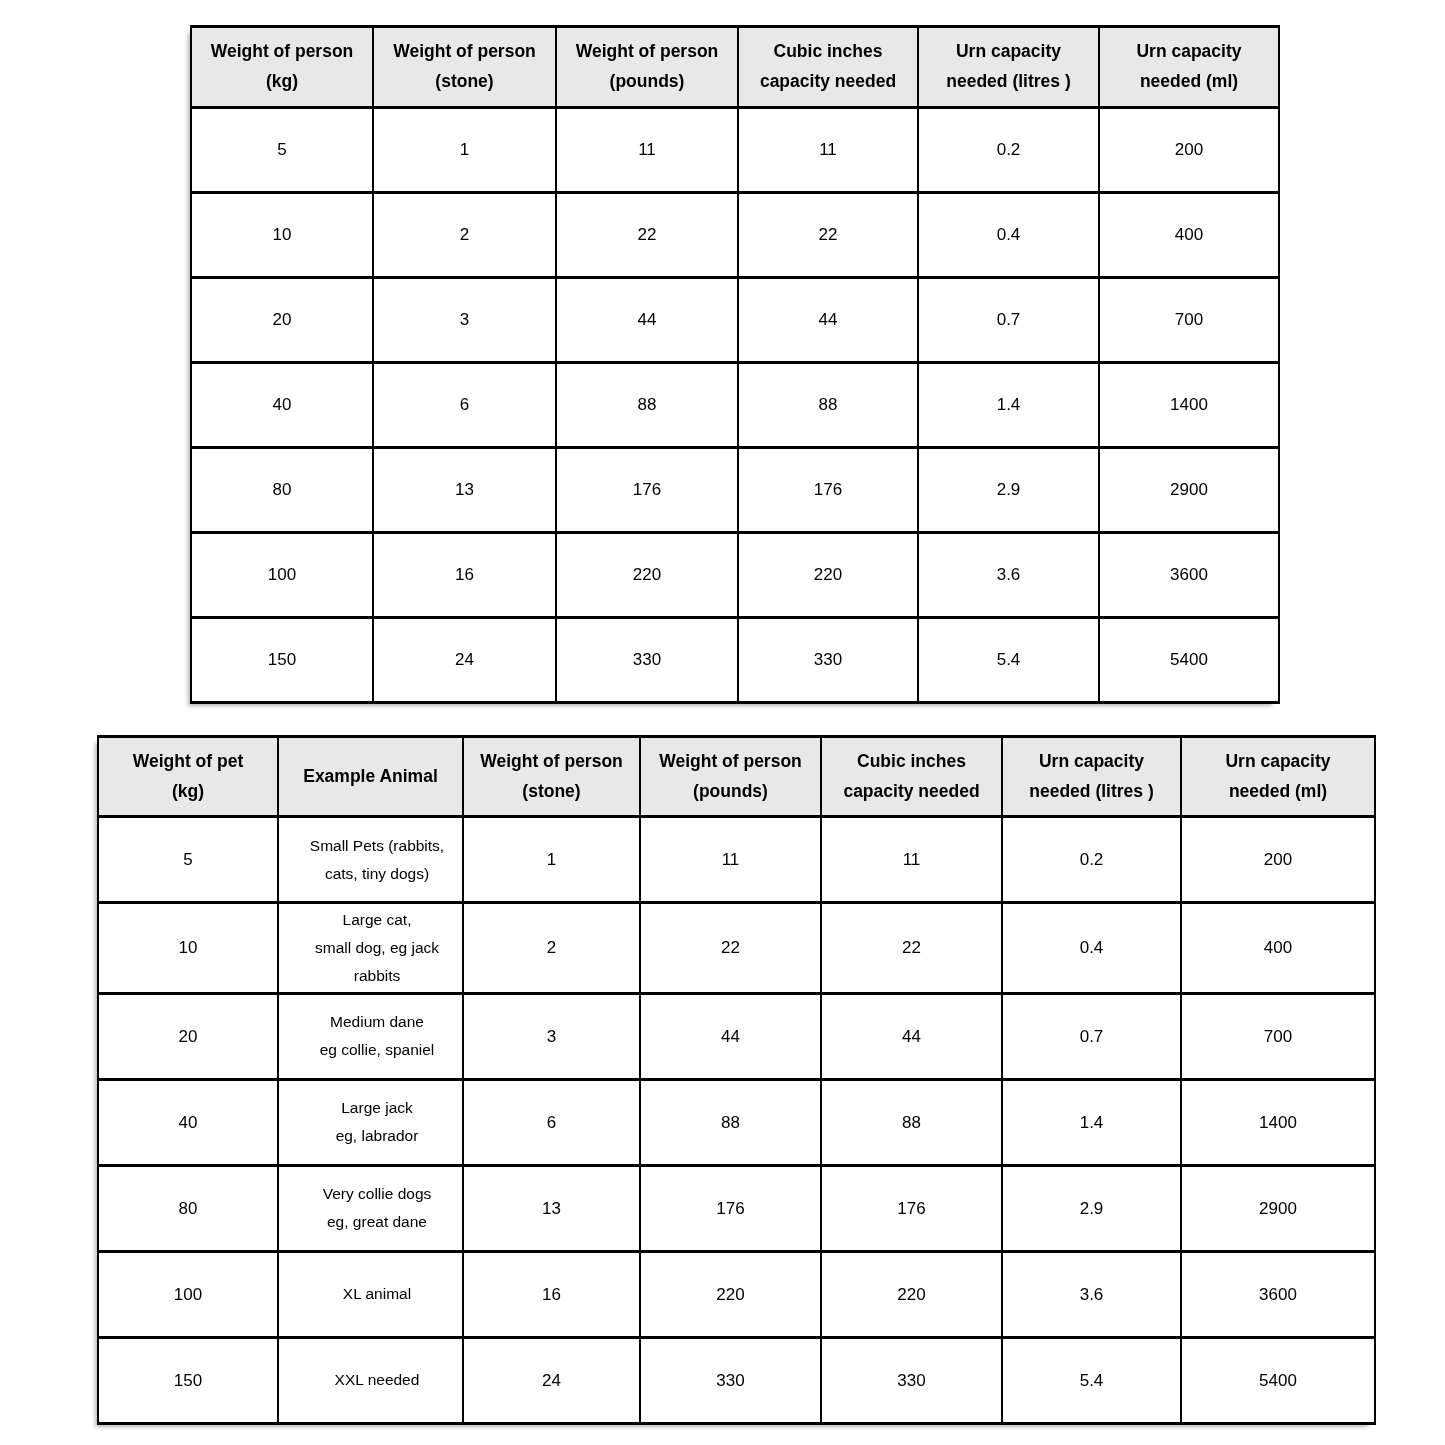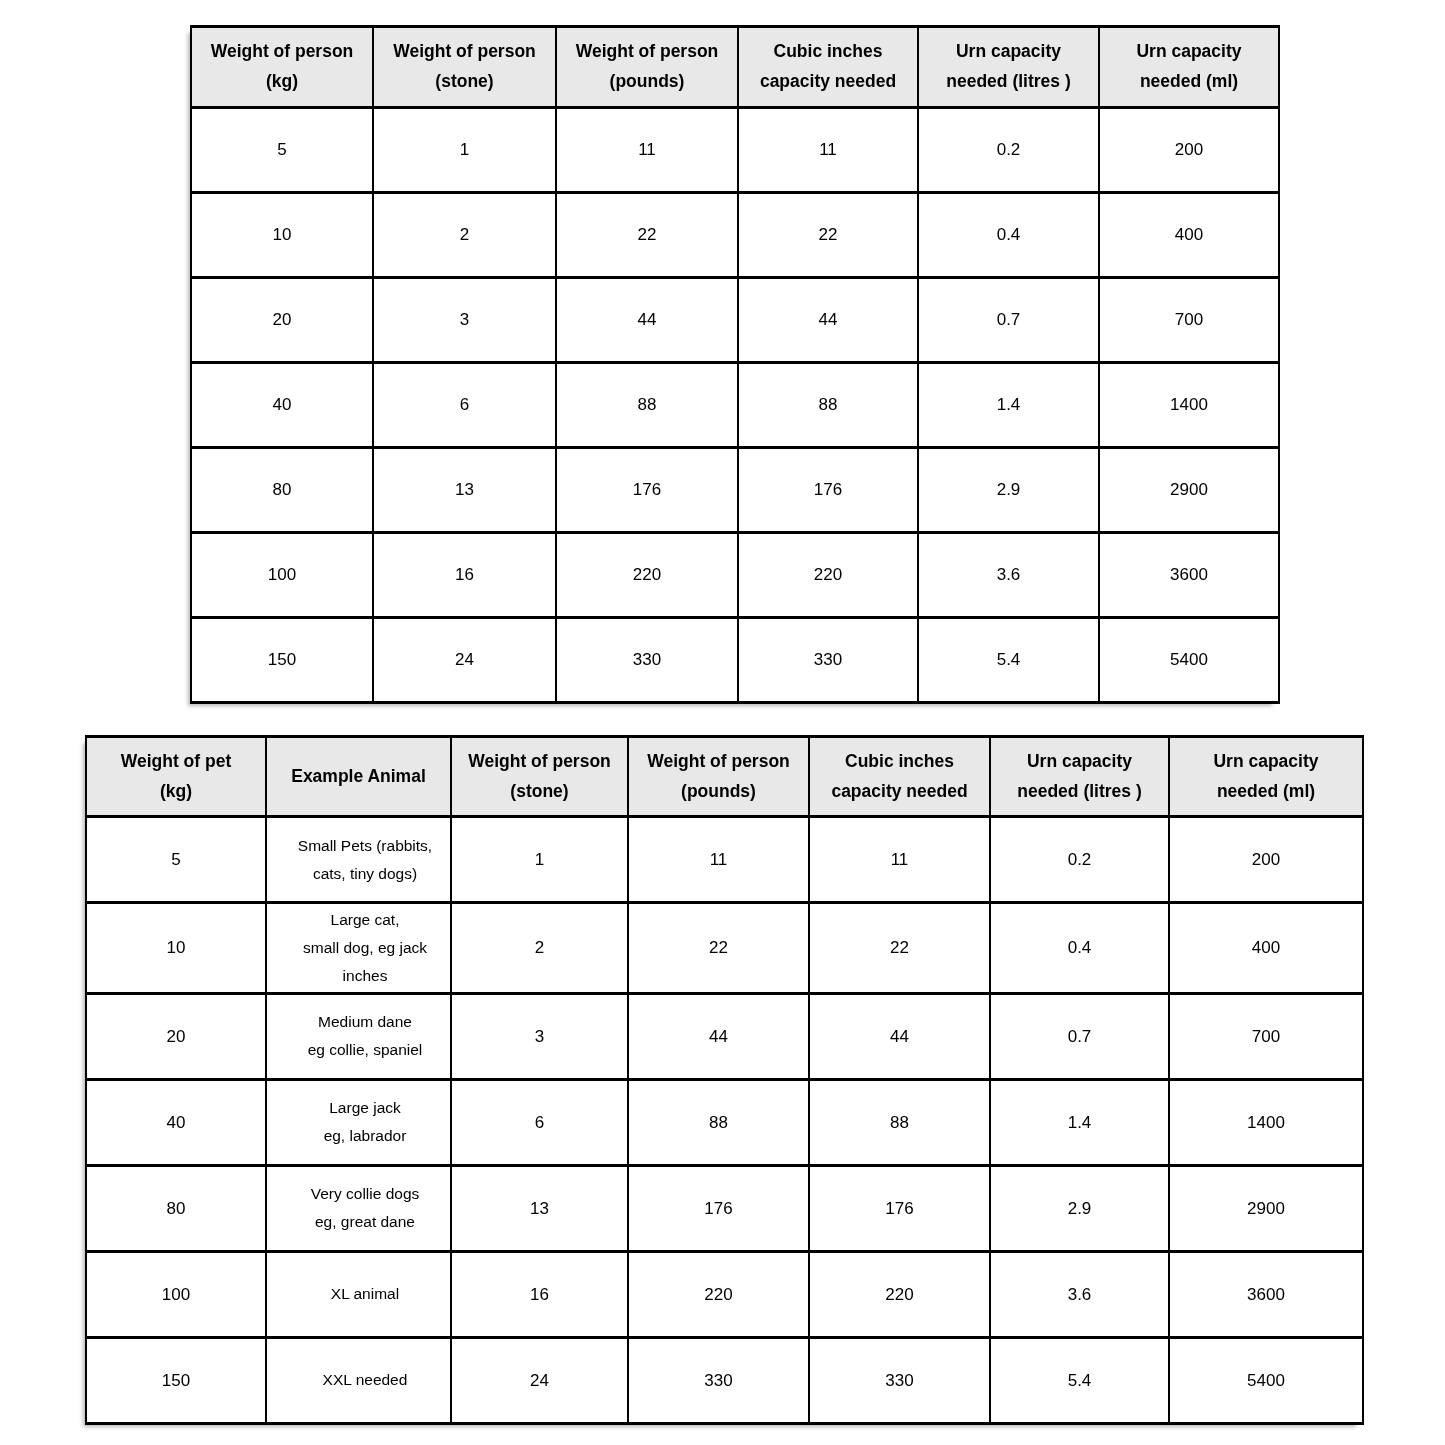--- a/index.html
+++ b/index.html
@@ -20,21 +20,21 @@
     table-layout: fixed;
     background: #ffffff;
     box-shadow: -5px 5px 4px -3px rgba(0,0,0,0.28);
   }
   #person-table {
     left: 190px;
     top: 25px;
     width: 1088px;
   }
   #pet-table {
-    left: 85px;
+    left: 97px;
     top: 735px;
     width: 1277px;
   }
   .urn-table th, .urn-table td {
     border-left: 2px solid #000;
     border-right: 2px solid #000;
     border-top: 3px solid #000;
     border-bottom: 3px solid #000;
     text-align: center;
     vertical-align: middle;
@@ -186,21 +186,21 @@
         <td>1</td>
         <td>11</td>
         <td>11</td>
         <td>0.2</td>
         <td>200</td>
       </tr>
       <tr>
         <td>10</td>
         <td class="animal-cell">Large cat,
 small dog, eg jack
-inches</td>
+rabbits</td>
         <td>2</td>
         <td>22</td>
         <td>22</td>
         <td>0.4</td>
         <td>400</td>
       </tr>
       <tr>
         <td>20</td>
         <td class="animal-cell">Medium dane
 eg collie, spaniel</td>

